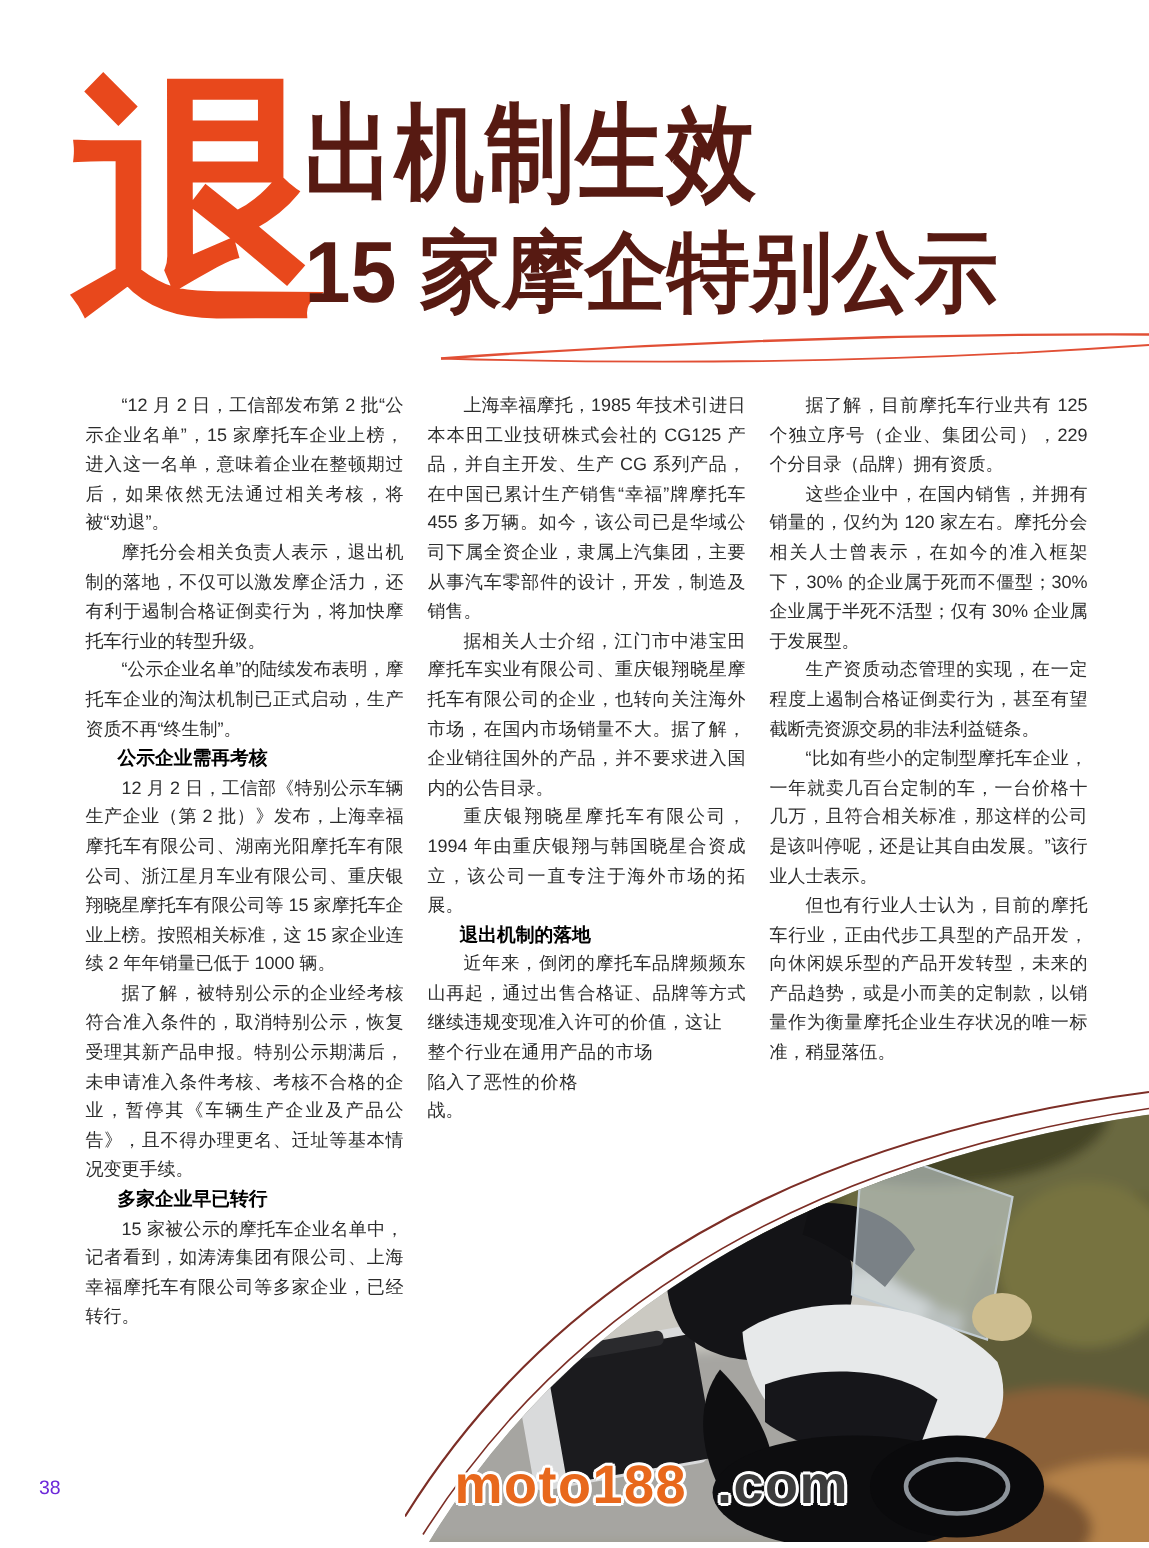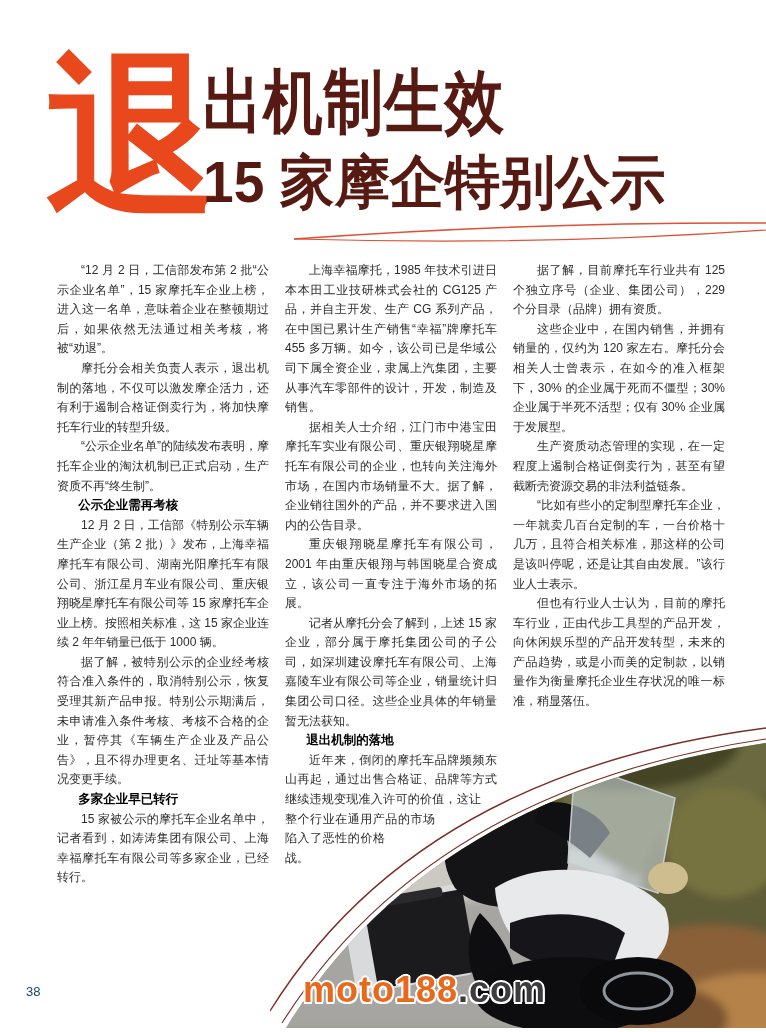--- a/index.html
+++ b/index.html
@@ -44,21 +44,21 @@
   .photo-wrap{position:absolute;left:270px;top:723px;width:496px;height:305px;}
   .watermark{
     position:absolute;left:303px;top:969px;
     font-size:36px;font-weight:900;letter-spacing:1px;white-space:nowrap;
     text-shadow:
       2px 0 0 #fff,-2px 0 0 #fff,0 2px 0 #fff,0 -2px 0 #fff,
       1.5px 1.5px 0 #fff,-1.5px 1.5px 0 #fff,1.5px -1.5px 0 #fff,-1.5px -1.5px 0 #fff;
   }
   .page-number{
     position:absolute;left:26px;top:984px;
-    font-size:13px;color:#0c4a6e;
+    font-size:13px;color:#6d28d9;
   }
 </style>
 </head>
 <body>
 
 <div class="page">
 
   <div class="lead-char" style="color:#e8481c;">退</div>
   <div class="title-l1" style="color:#571a12;">出机制生效</div>
   <div class="title-l2" style="color:#571a12;">15 家摩企特别公示</div>
@@ -73,22 +73,21 @@
       <p class="para">“公示企业名单”的陆续发布表明，摩托车企业的淘汰机制已正式启动，生产资质不再“终生制”。</p>
       <h3 class="subhead">公示企业需再考核</h3>
       <p class="para">12 月 2 日，工信部《特别公示车辆生产企业（第 2 批）》发布，上海幸福摩托车有限公司、湖南光阳摩托车有限公司、浙江星月车业有限公司、重庆银翔晓星摩托车有限公司等 15 家摩托车企业上榜。按照相关标准，这 15 家企业连续 2 年年销量已低于 1000 辆。</p>
       <p class="para">据了解，被特别公示的企业经考核符合准入条件的，取消特别公示，恢复受理其新产品申报。特别公示期满后，未申请准入条件考核、考核不合格的企业，暂停其《车辆生产企业及产品公告》，且不得办理更名、迁址等基本情况变更手续。</p>
       <h3 class="subhead">多家企业早已转行</h3>
       <p class="para">15 家被公示的摩托车企业名单中，记者看到，如涛涛集团有限公司、上海幸福摩托车有限公司等多家企业，已经转行。</p>
     </div>
   <div class="col col-1">
       <p class="para">上海幸福摩托，1985 年技术引进日本本田工业技研株式会社的 CG125 产品，并自主开发、生产 CG 系列产品，在中国已累计生产销售“幸福”牌摩托车 455 多万辆。如今，该公司已是华域公司下属全资企业，隶属上汽集团，主要从事汽车零部件的设计，开发，制造及销售。</p>
       <p class="para">据相关人士介绍，江门市中港宝田摩托车实业有限公司、重庆银翔晓星摩托车有限公司的企业，也转向关注海外市场，在国内市场销量不大。据了解，企业销往国外的产品，并不要求进入国内的公告目录。</p>
-      <p class="para">重庆银翔晓星摩托车有限公司，2001 年由重庆银翔与韩国晓星合资成立，该公司一直专注于海外市场的拓展。</p>
-      <p class="para">记者从摩托分会了解到，上述 15 家企业，部分属于摩托集团公司的子公司，如深圳建设摩托车有限公司、上海嘉陵车业有限公司等企业，销量统计归集团公司口径。这些企业具体的年销量暂无法获知。</p>
+      <p class="para">重庆银翔晓星摩托车有限公司，1994 年由重庆银翔与韩国晓星合资成立，该公司一直专注于海外市场的拓展。</p>
       <h3 class="subhead">退出机制的落地</h3>
       <p class="para"><span class="wrapstep" style="width: 0px; height: 40px;"></span><span class="wrapstep" style="width: 16px; height: 20px;"></span><span class="wrapstep" style="width: 62px; height: 20px;"></span><span class="wrapstep" style="width: 112px; height: 20px;"></span><span class="wrapstep" style="width: 158px; height: 20px;"></span>近年来，倒闭的摩托车品牌频频东山再起，通过出售合格证、品牌等方式继续违规变现准入许可的价值，这让整个行业在通用产品的市场陷入了恶性的价格战。</p>
     </div>
   <div class="col col-2">
       <p class="para">据了解，目前摩托车行业共有 125 个独立序号（企业、集团公司），229 个分目录（品牌）拥有资质。</p>
       <p class="para">这些企业中，在国内销售，并拥有销量的，仅约为 120 家左右。摩托分会相关人士曾表示，在如今的准入框架下，30% 的企业属于死而不僵型；30% 企业属于半死不活型；仅有 30% 企业属于发展型。</p>
       <p class="para">生产资质动态管理的实现，在一定程度上遏制合格证倒卖行为，甚至有望截断壳资源交易的非法利益链条。</p>
       <p class="para">“比如有些小的定制型摩托车企业，一年就卖几百台定制的车，一台价格十几万，且符合相关标准，那这样的公司是该叫停呢，还是让其自由发展。”该行业人士表示。</p>
       <p class="para">但也有行业人士认为，目前的摩托车行业，正由代步工具型的产品开发，向休闲娱乐型的产品开发转型，未来的产品趋势，或是小而美的定制款，以销量作为衡量摩托企业生存状况的唯一标准，稍显落伍。</p>
     </div>
@@ -144,18 +143,18 @@
       </g>
 
       <g>
         <path d="M496,5 Q148,50 0,288" fill="none" stroke="#7c2e26" stroke-width="1.4"></path>
         <path d="M496,16 Q160,66 12,300" fill="none" stroke="#7c2e26" stroke-width="1.1"></path>
       </g>
     </svg>
   </div>
 
   <div class="watermark">
-    <span style="color:#e8681c;">moto188</span><span style="color:#3c3c3c;">.com</span>
+    <span style="color:#e8681c;">moto188</span><span style="color:#3c3c3c;padding-left:20px;">.com</span>
   </div>
 
   <div class="page-number">38</div>
 
 </div>
 
 </body></html>

